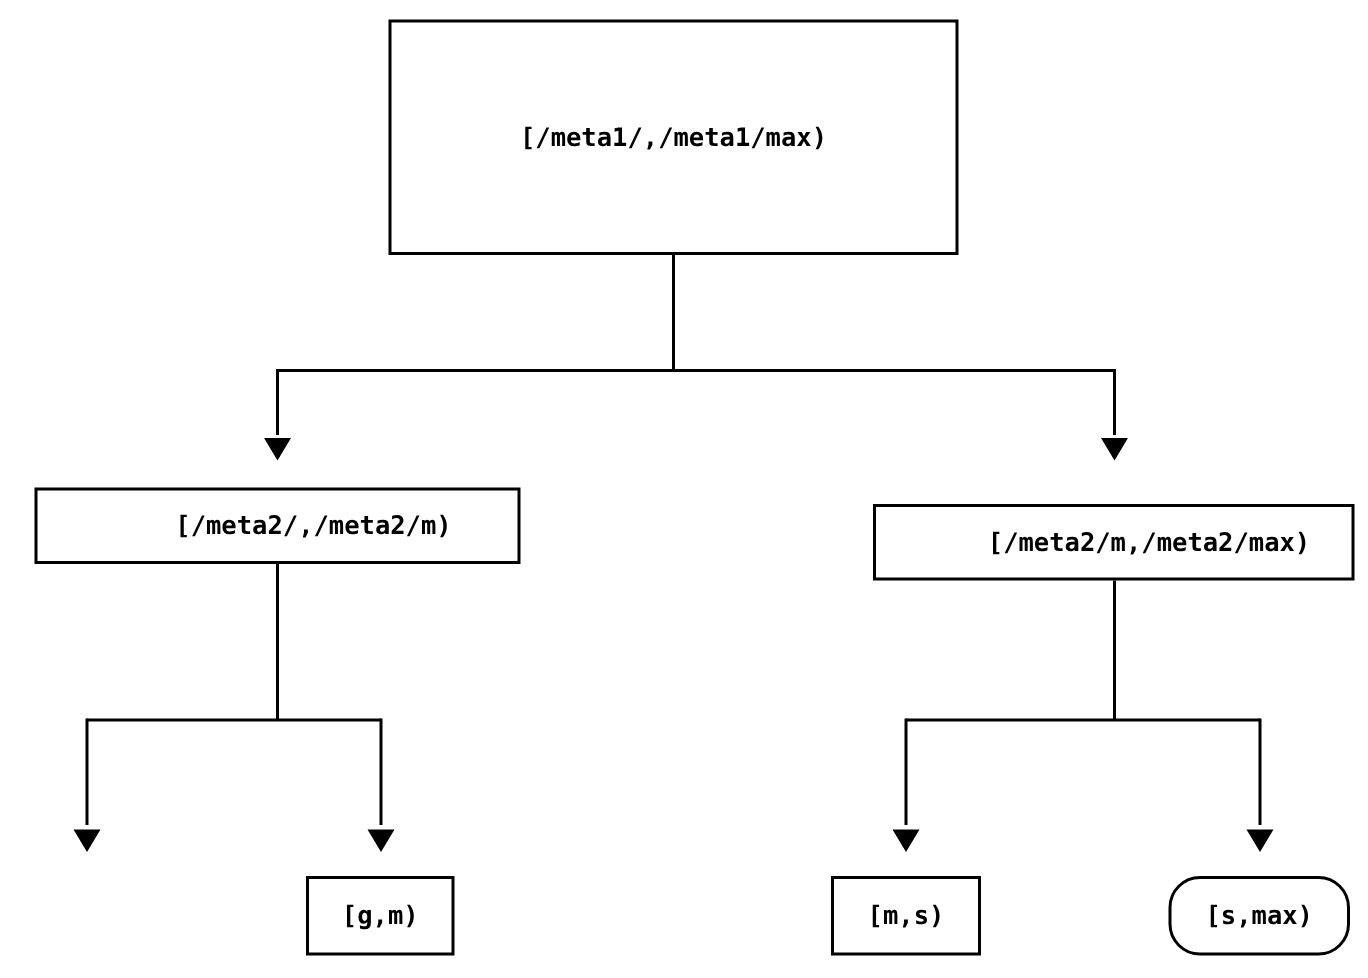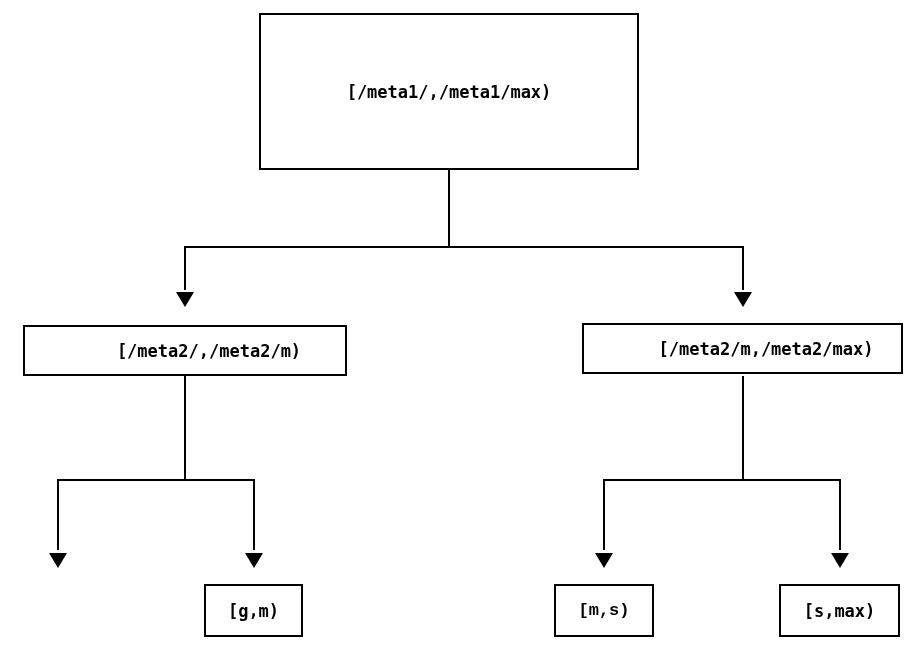--- a/index.html
+++ b/index.html
@@ -31,25 +31,25 @@
     align-items: center;
     justify-content: center;
     color: #000000;
     font-weight: bold;
     font-size: 17px;
     letter-spacing: 0;
     white-space: nowrap;
   }
   #node-root      { left: 259px; top: 13px;  width: 380px; height: 157px; }
   #node-meta2-left  { left: 23px;  top: 325px; width: 324px; height: 51px; padding-left: 48px; }
-  #node-meta2-right { left: 582px; top: 323px; width: 321px; height: 51px; padding-left: 47px; }
+  #node-meta2-right { left: 582px; top: 336px; width: 321px; height: 51px; padding-left: 47px; }
   #node-leaf-ag   { left: 8px;   top: 584px; width: 99px;  height: 53px; }
   #node-leaf-gm   { left: 204px; top: 584px; width: 99px;  height: 53px; }
-  #node-leaf-ms   { left: 554px; top: 584px; width: 100px; height: 53px; font-family: Liberation Mono, monospace; }
-  #node-leaf-smax { left: 779px; top: 584px; width: 121px; height: 53px; }
+  #node-leaf-ms   { left: 554px; top: 584px; width: 100px; height: 53px; }
+  #node-leaf-smax { left: 779px; top: 584px; width: 121px; height: 53px; border-radius: 21px; }
 </style>
 </head>
 <body>
 
 <div id="canvas">
 
   <svg id="connector-layer" viewBox="0 0 912 652" xmlns="http://www.w3.org/2000/svg">
     <g stroke="#000000" stroke-width="2" fill="none">
 
       <path d="M449 170 L449 247"></path>

